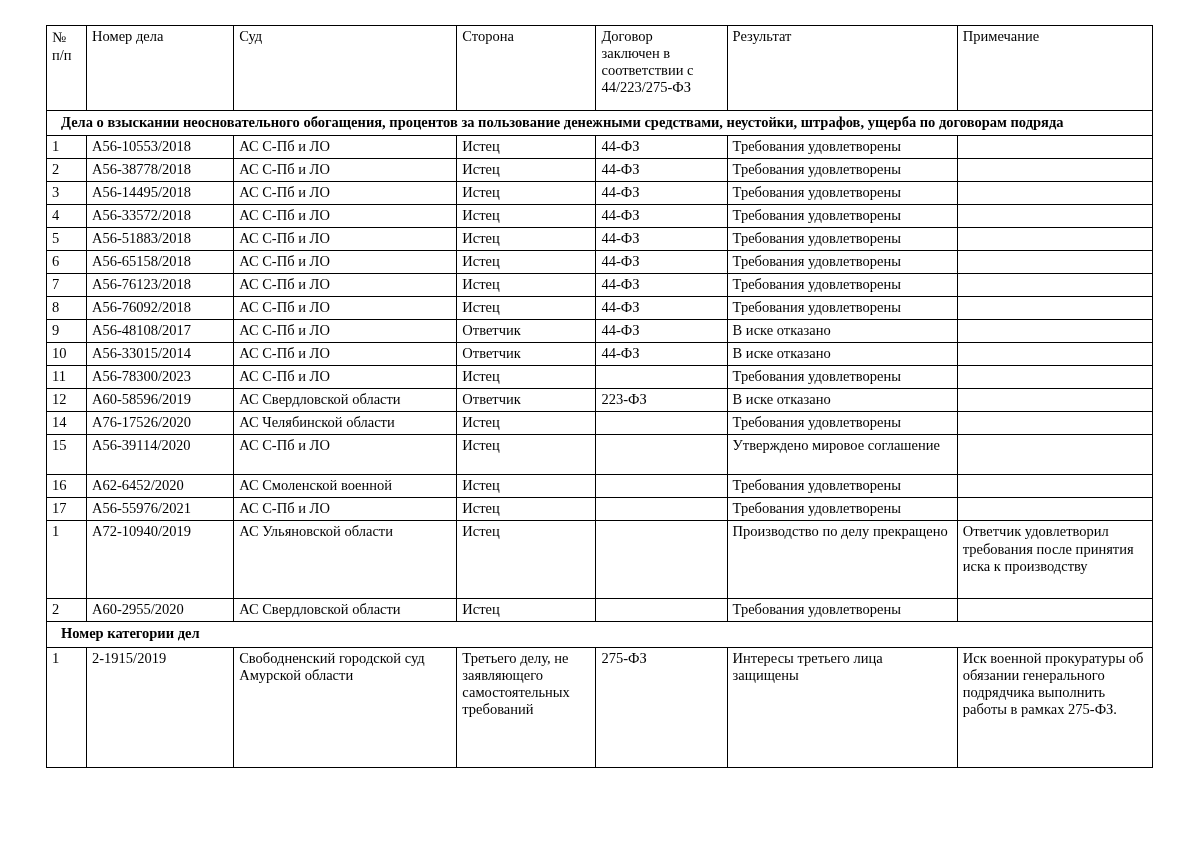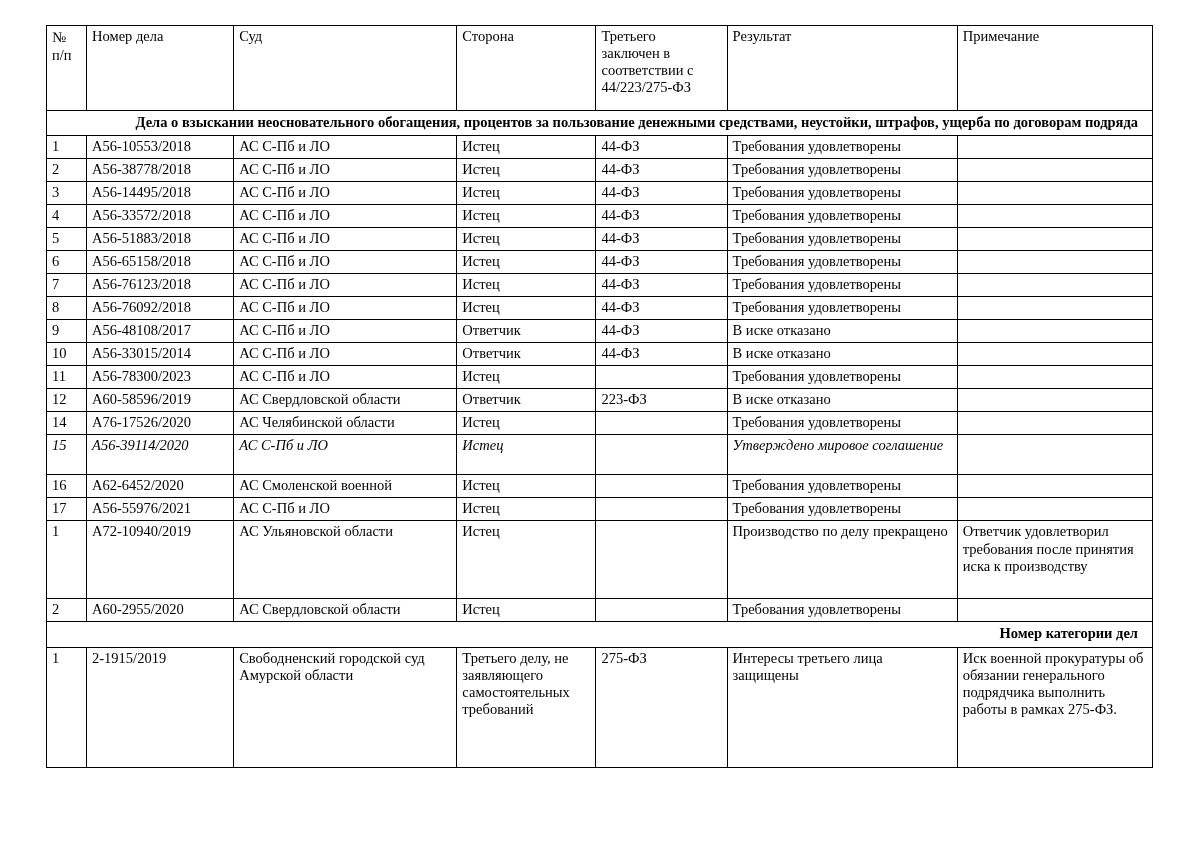--- a/index.html
+++ b/index.html
@@ -50,36 +50,36 @@
   thead td {
     text-align: center;
     vertical-align: middle;
     height: 80px;
     padding: 3px 4px;
   }
   .hdr-np {
     line-height: 1.25;
   }
   tr.section-row td {
-    text-align: right;
+    text-align: left;
     font-weight: bold;
     padding: 3px 14px 4px 14px;
     line-height: 1.2;
   }
   tr.data-row td {
     height: 18px;
   }
   td.c-num-cell {
     text-align: left;
     padding-left: 7px;
   }
   td.c-case-cell {
     padding-left: 8px;
   }
-  .tall-15 { height: 40px; font-style: italic; }
+  .tall-15 { height: 40px; }
   .tall-s2 { height: 78px; }
   .tall-s3 { height: 120px; }
 </style>
 </head>
 <body>
 
 <div id="page">
 
   <table class="doc-table">
     <colgroup>
@@ -97,21 +97,21 @@
         <td>
           <div class="hdr-np">
             <div>№</div>
             <div>п/п</div>
           </div>
         </td>
         <td>Номер дела</td>
         <td>Суд</td>
         <td>Сторона</td>
         <td>
-          <div>Третьего</div>
+          <div>Договор</div>
           <div>заключен в</div>
           <div>соответствии с</div>
           <div>44/223/275-ФЗ</div>
         </td>
         <td>Результат</td>
         <td>Примечание</td>
       </tr>
     </thead>
 
     <tbody>

